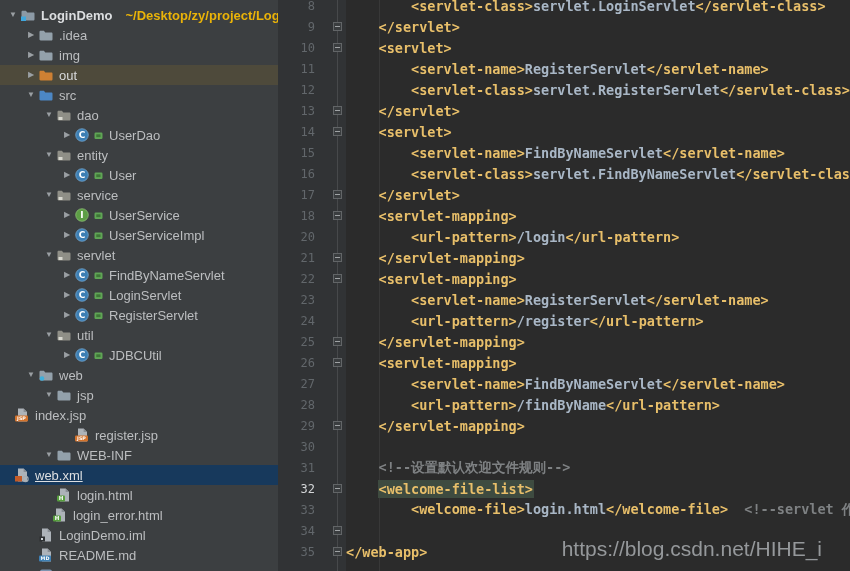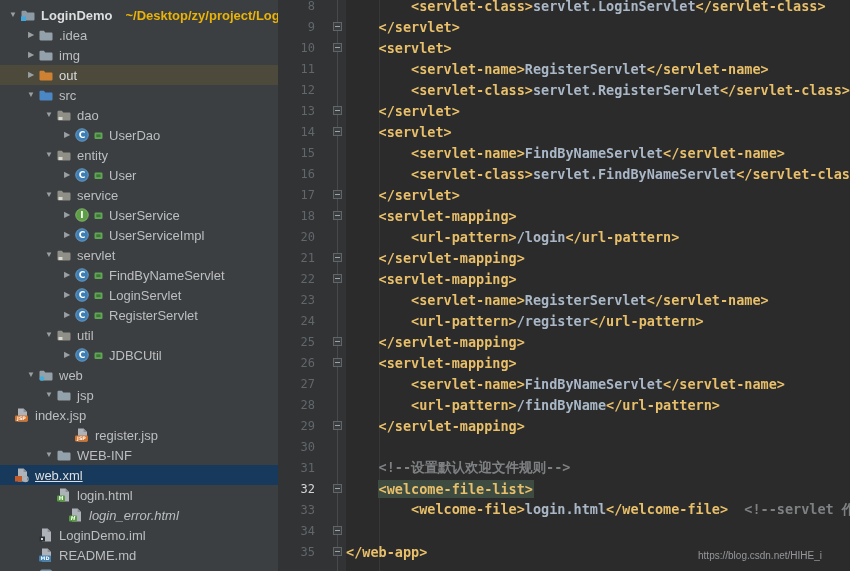--- a/index.html
+++ b/index.html
@@ -31,21 +31,21 @@
   .cl.active .num{color:#D4D6D8;font-weight:normal;}
   .cl .fold{flex:0 0 18px;display:flex;justify-content:center;align-items:center;}
   .fold-box{width:9px;height:9px;box-sizing:border-box;border:1px solid #626567;
             background:#3A3D3F;position:relative;}
   .fold-box::after{content:"";position:absolute;left:1px;right:1px;top:3px;height:1px;background:#A0A3A5;}
   .cl pre{margin:0;font:bold 13.5px "DejaVu Sans Mono","Liberation Mono",monospace;white-space:pre;}
   .seg-tag{color:#E8BF6A;}
   .seg-text{color:#A9B7C6;}
   .seg-comment{color:#7E8183;}
   .seg-tag-hl{color:#E8BF6A;background:#3E4B40;box-shadow:0 0 0 1px #3E4B40;margin-top:43px;}
-  .watermark{position:absolute;right:28px;bottom:10px;font-size:10px;color:#95989B;z-index:5;}
+  .watermark{position:absolute;right:28px;bottom:10px;font-size:21px;color:#95989B;z-index:5;}
 </style>
 </head>
 <body>
 
 <div class="app">
   <aside class="tree">
     <div>
         <div class="trow root" style="padding-left: 6px;">
           <span class="arrow">▼</span>
           <span class="ticon">
@@ -324,21 +324,21 @@
           <span class="ticon">
             <svg width="16" height="16" viewBox="0 0 16 16">
               <path d="M4 1.5h5.6L13 4.9v9.6H4z" fill="#ADB3B9"></path>
               <path d="M9.6 1.5L13 4.9H9.6z" fill="#878E94"></path>
               <rect x="1" y="8.5" width="8" height="6" rx="1" fill="#579E3E"></rect>
               <text x="5" y="13.4" font-size="5.5" font-weight="bold" fill="#fff" text-anchor="middle" font-family="DejaVu Sans,sans-serif">H</text>
             </svg>
           </span>
           <span class="lbl">login.html</span>
         </div>
-        <div class="trow" style="padding-left: 54px; font-style: italic;">
+        <div class="trow" style="padding-left: 38px;">
           <span class="arrow"></span>
           <span class="ticon">
             <svg width="16" height="16" viewBox="0 0 16 16">
               <path d="M4 1.5h5.6L13 4.9v9.6H4z" fill="#ADB3B9"></path>
               <path d="M9.6 1.5L13 4.9H9.6z" fill="#878E94"></path>
               <rect x="1" y="8.5" width="8" height="6" rx="1" fill="#579E3E"></rect>
               <text x="5" y="13.4" font-size="5.5" font-weight="bold" fill="#fff" text-anchor="middle" font-family="DejaVu Sans,sans-serif">H</text>
             </svg>
           </span>
           <span class="lbl">login_error.html</span>

